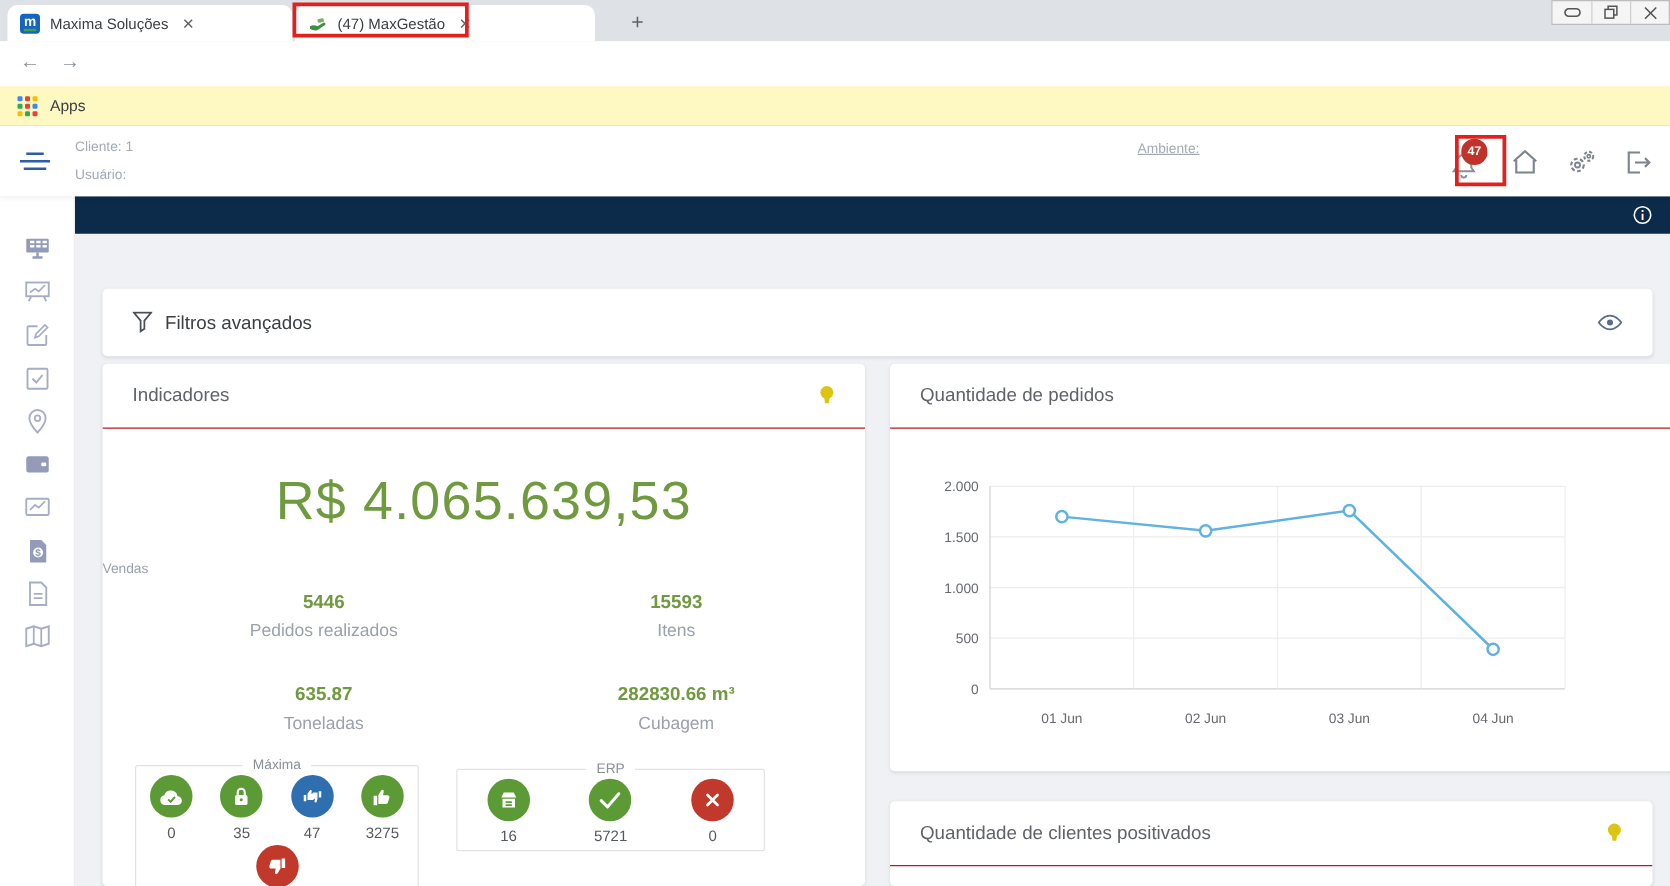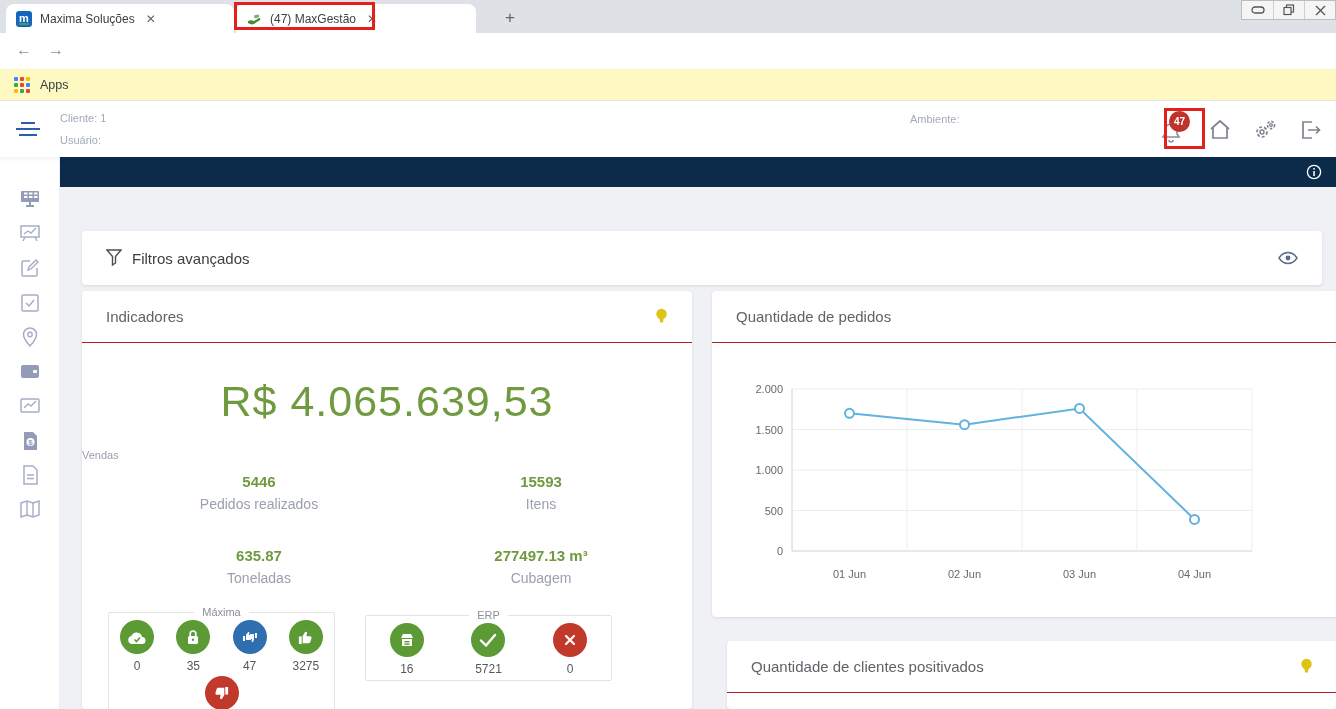--- a/index.html
+++ b/index.html
@@ -51,21 +51,21 @@
   .side-ic { position:absolute; left:19px; width:22px; height:22px; }
 
   
   .card { position:absolute; background:#fff; border-radius:4px; box-shadow:0 1px 3px rgba(60,64,67,.13); }
   .card-head { height:52px; border-bottom:1px solid #b91c1c; display:flex; align-items:center; padding:0 24px; }
   .card-title { font-size:15px; color:#5f6368; flex:1; }
   #filtros-card { left:82px; top:231px; width:1240px; height:54px; display:flex; align-items:center; padding:0 24px; }
   #filtros-card .card-title { margin-left:10px; }
   #indicadores-card { left:82px; top:291px; width:610px; height:418px; overflow:hidden; }
   #pedidos-card { left:712px; top:291px; width:688px; height:326px; }
-  #positivados-card { left:712px; top:641px; width:610px; height:68px; overflow:hidden;margin-left:15px; }
+  #positivados-card { left:712px; top:641px; width:610px; height:68px; overflow:hidden; }
 
   #big-total { position:absolute; left:0; top:86px; width:610px; text-align:center; font-size:43px; color:#6f9a3f; letter-spacing:1px; }
   #vendas-label { position:absolute; left:0; top:158px; width:610px; text-align:left; font-size:11px; color:#9aa0ac; }
   .stat { position:absolute; width:220px; text-align:center; }
   .stat .v { font-size:15px; font-weight:bold; color:#6f9a3f; }
   .stat .l { font-size:14px; color:#9aa0ac; margin-top:6px; }
 
   fieldset.group { position:absolute; border:1px solid #e3e3e6; border-radius:2px; }
   fieldset.group legend { margin:0 auto; padding:0 8px; font-size:11px; color:#8a8f98; text-align:center; }
   #maxima-group { left:26px; top:315px; width:227px; height:110px; }
@@ -172,21 +172,21 @@
   </div>
 
   <div id="appheader" class="abs"></div>
   <div id="hamburger">
       <i></i>
       <i></i>
       <i></i>
     </div>
   <span class="hdr-label" style="left:60px; top:112px;">Cliente: 1</span>
   <span class="hdr-label" style="left:60px; top:134px;">Usuário:</span>
-  <span class="hdr-label" style="left:910px; top:113px;">Ambiente:</span>
+  <span class="hdr-label" style="left:910px; top:113px;text-decoration:underline;">Ambiente:</span>
   <div class="hdr-icons">
     <div id="bell-wrap">
       <svg width="22" height="24" viewBox="0 0 22 24" style="position:absolute;left:0;bottom:0;">
         <path d="M11 3a6 6 0 0 1 6 6v4l2 3H3l2-3V9a6 6 0 0 1 6-6z" fill="none" stroke="#8a8f98" stroke-width="1.6"></path>
         <path d="M9 19a2 2 0 0 0 4 0" fill="none" stroke="#8a8f98" stroke-width="1.6"></path>
       </svg>
       <div id="bell-badge">47</div>
     </div>
     <svg width="24" height="24" viewBox="0 0 24 24">
       <path d="M3 11l9-8 9 8" fill="none" stroke="#7d8490" stroke-width="1.7"></path>
@@ -287,21 +287,21 @@
     </div>
     <div class="stat" style="left:349px; top:182px;">
       <div class="v">15593</div>
       <div class="l">Itens</div>
     </div>
     <div class="stat" style="left:67px; top:256px;">
       <div class="v">635.87</div>
       <div class="l">Toneladas</div>
     </div>
     <div class="stat" style="left:349px; top:256px;">
-      <div class="v">277497.13 m³</div>
+      <div class="v">282830.66 m³</div>
       <div class="l">Cubagem</div>
     </div>
 
     <fieldset class="group" id="maxima-group">
       <legend>Máxima</legend>
       <div class="circ-row">
         <div class="circ-item">
           <div class="circle green">
             <svg width="20" height="15" viewBox="0 0 20 15">
                 <path d="M5 14a4 4 0 0 1-.6-7.9A5.5 5.5 0 0 1 15 7a3.5 3.5 0 0 1 0 7z" fill="#fff"></path>

